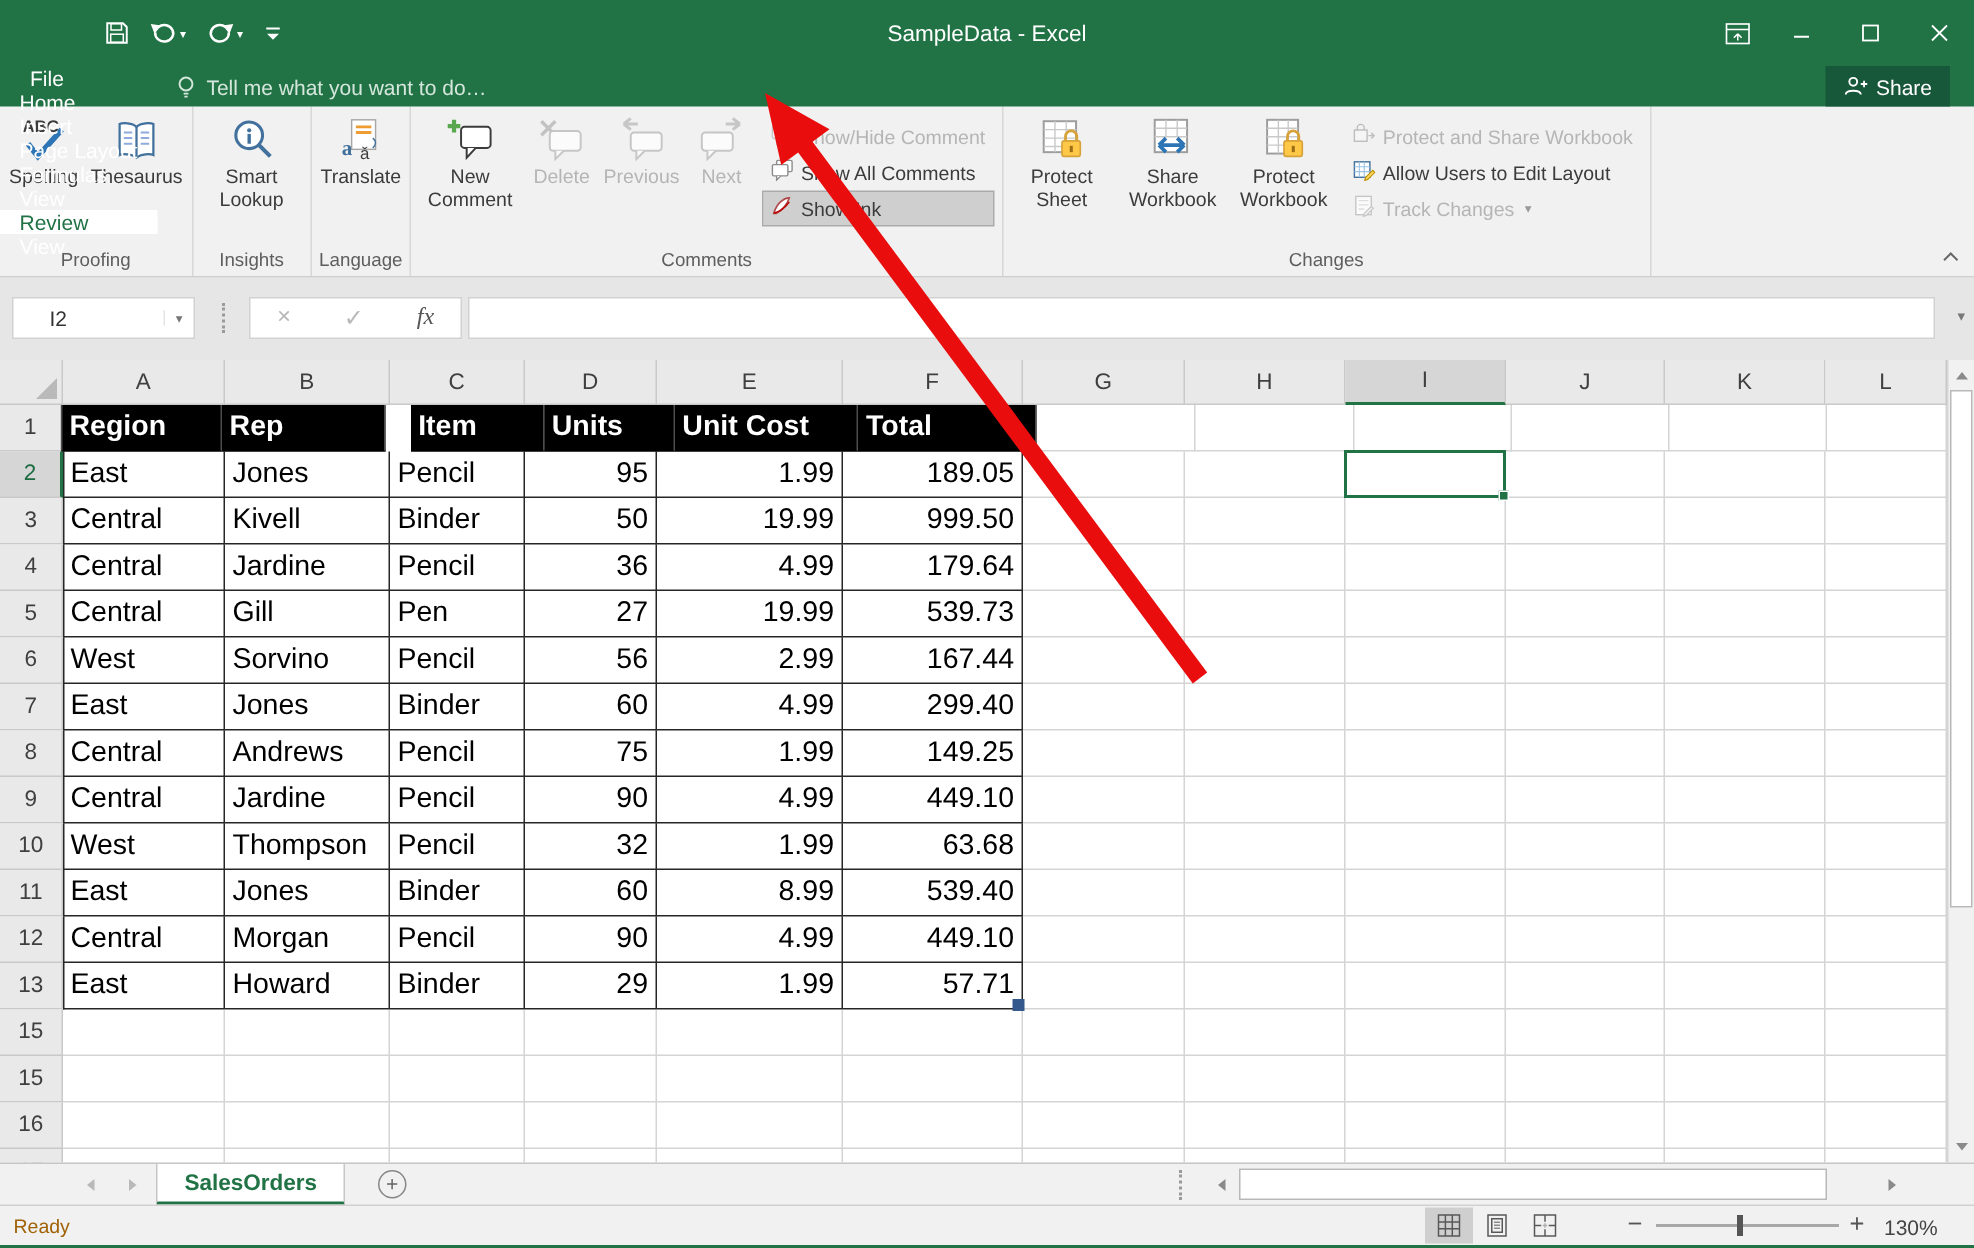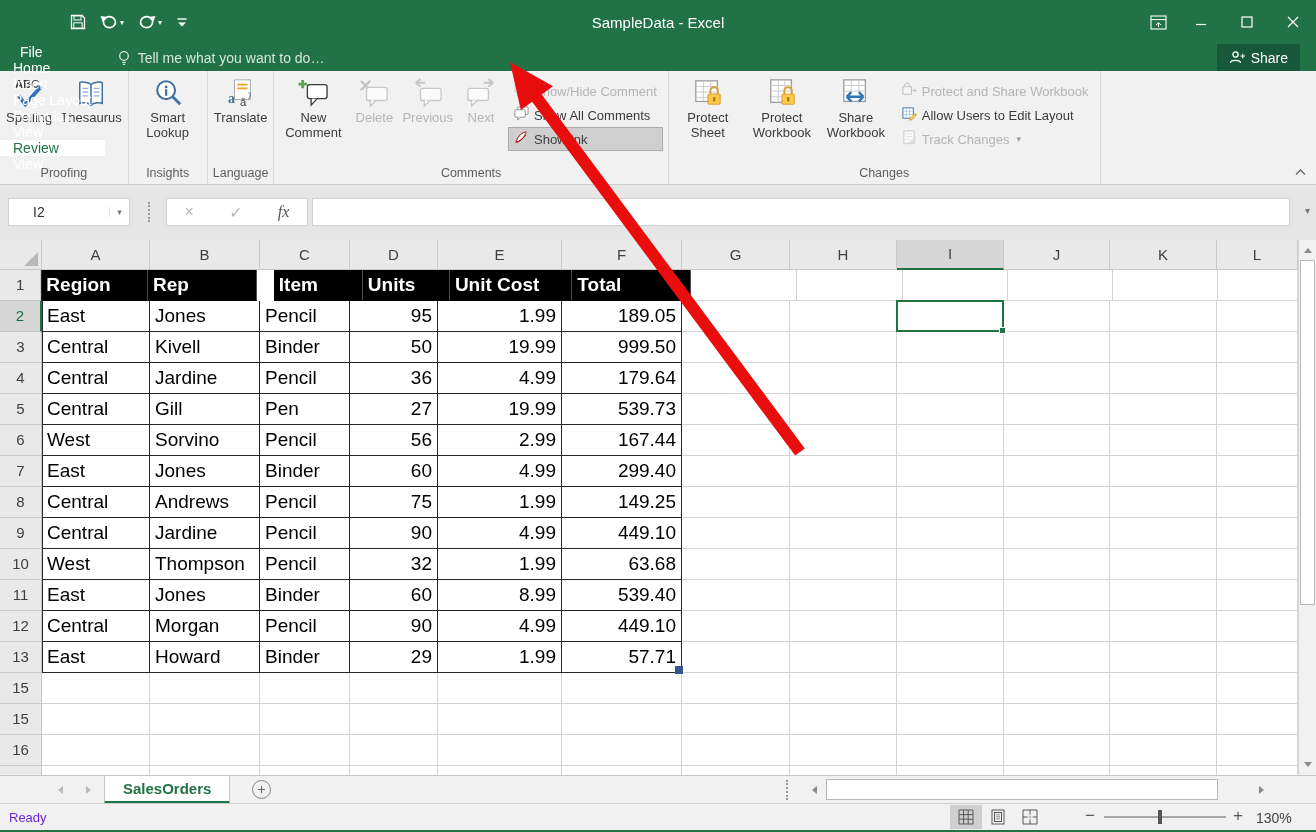--- a/index.html
+++ b/index.html
@@ -89,21 +89,21 @@
   .sheettab { position:absolute; left:104px; top:0; height:28px; background:#fff; border-left:1px solid #c6c6c6; border-right:1px solid #c6c6c6; border-bottom:3px solid #217346; color:#217346; font-weight:bold; font-size:15px; display:flex; align-items:center; padding:0 18px; cursor:pointer; }
   .addsheet { position:absolute; left:252px; top:4px; width:19px; height:19px; border:1px solid #868686; border-radius:50%; color:#666; font-size:14px; line-height:16px; text-align:center; cursor:pointer; }
   .sgrip { position:absolute; left:786px; top:4px; height:20px; width:0; border-left:2px dotted #9a9a9a; cursor:col-resize; }
   .hs-left { position:absolute; left:805px; top:4px; width:18px; height:20px; display:flex; align-items:center; justify-content:center; cursor:pointer; }
   .hs-right { position:absolute; left:1252px; top:4px; width:18px; height:20px; display:flex; align-items:center; justify-content:center; cursor:pointer; }
   .htrack { position:absolute; left:824px; top:3px; width:424px; height:21px; background:#f1f1f1; }
   .hthumb { position:absolute; left:2px; top:0; width:392px; height:21px; background:#fff; border:1px solid #b8b8b8; cursor:grab; }
 
   
   .statusbar { position:absolute; top:803px; left:0; right:0; height:27px; background:#f1f1f1; border-top:1px solid #d0d0d0; z-index:3; }
-  .ready { position:absolute; left:9px; top:6px; font-size:13px; color:#6d28d9; }
+  .ready { position:absolute; left:9px; top:6px; font-size:13px; color:#a16207; }
   .views { position:absolute; left:950px; top:1px; display:flex; }
   .vbtn { width:32px; height:24px; display:flex; align-items:center; justify-content:center; cursor:pointer; }
   .vbtn.active { background:#cfcfcf; }
   .zoomout { position:absolute; left:1080px; top:2px; width:20px; height:22px; font-size:17px; color:#555; text-align:center; cursor:pointer; }
   .ztrack { position:absolute; left:1104px; top:12px; width:122px; height:2px; background:#a8a8a8; cursor:pointer; }
   .zhandle { position:absolute; left:54px; top:-6px; width:4px; height:14px; background:#555; cursor:grab; }
   .zoomin { position:absolute; left:1228px; top:2px; width:20px; height:22px; font-size:17px; color:#555; text-align:center; cursor:pointer; }
   .zoomlvl { position:absolute; left:1256px; top:6px; font-size:14px; color:#444; cursor:pointer; }
   .bottomstrip { position:absolute; top:830px; left:0; right:0; height:2px; background:#217346; z-index:6; }
 
@@ -347,38 +347,38 @@
               <rect x="16" y="17" width="13" height="11" rx="1.5" fill="#ffc846" stroke="#d8a23a" stroke-width="1.2"></rect>
               <path d="M18.5 17 v-3.2 a4 4 0 0 1 8 0 V17" fill="none" stroke="#d8a23a" stroke-width="2"></path>
               <rect x="21.5" y="20.5" width="2.2" height="4.5" fill="#9c6f16"></rect>
             </svg>
           </span>
           <span class="rlab">Protect Sheet</span>
         </div>
         <div class="rbtn">
           <span class="ric">
             <svg viewBox="0 0 32 32" width="30" height="30">
+              <rect x="3" y="2" width="23" height="23" fill="#fff" stroke="#9d9d9d" stroke-width="1.4"></rect>
+              <path d="M3 8 h23 M3 14 h23 M11 2 v12 M19 2 v12" stroke="#c9c9c9"></path>
+              <path d="M6 20 h18 M6 20 l5 -5 M6 20 l5 5 M24 20 l-5 -5 M24 20 l-5 5" stroke="#2e75b6" stroke-width="2.6" fill="none"></path>
+            </svg>
+          </span>
+          <span class="rlab">Share Workbook</span>
+        </div>
+        <div class="rbtn">
+          <span class="ric">
+            <svg viewBox="0 0 32 32" width="30" height="30">
               <rect x="4" y="2" width="22" height="24" fill="#fff" stroke="#9d9d9d" stroke-width="1.4"></rect>
               <path d="M4 8 h22 M4 14 h22 M4 20 h22 M12 2 v24 M19 2 v24" stroke="#c9c9c9"></path>
               <rect x="16" y="17" width="13" height="11" rx="1.5" fill="#ffc846" stroke="#d8a23a" stroke-width="1.2"></rect>
               <path d="M18.5 17 v-3.2 a4 4 0 0 1 8 0 V17" fill="none" stroke="#d8a23a" stroke-width="2"></path>
               <rect x="21.5" y="20.5" width="2.2" height="4.5" fill="#9c6f16"></rect>
             </svg>
           </span>
           <span class="rlab">Protect Workbook</span>
-        </div>
-        <div class="rbtn">
-          <span class="ric">
-            <svg viewBox="0 0 32 32" width="30" height="30">
-              <rect x="3" y="2" width="23" height="23" fill="#fff" stroke="#9d9d9d" stroke-width="1.4"></rect>
-              <path d="M3 8 h23 M3 14 h23 M11 2 v12 M19 2 v12" stroke="#c9c9c9"></path>
-              <path d="M6 20 h18 M6 20 l5 -5 M6 20 l5 5 M24 20 l-5 -5 M24 20 l-5 5" stroke="#2e75b6" stroke-width="2.6" fill="none"></path>
-            </svg>
-          </span>
-          <span class="rlab">Share Workbook</span>
         </div>
         <div class="smallcol">
           <div class="sbtn disabled">
             <span><svg viewBox="0 0 16 16" width="15" height="15">
                 <rect x="1" y="5" width="9" height="8" fill="#f5f5f5" stroke="#bdbdbd"></rect>
                 <path d="M3 5 v-1.5 a2.5 2.5 0 0 1 5 0 V5" fill="none" stroke="#bdbdbd"></path>
                 <path d="M11 9 h4 M13 7 l2 2 -2 2" stroke="#bdbdbd" fill="none"></path>
               </svg></span>
             <span>Protect and Share Workbook</span>
           </div>

